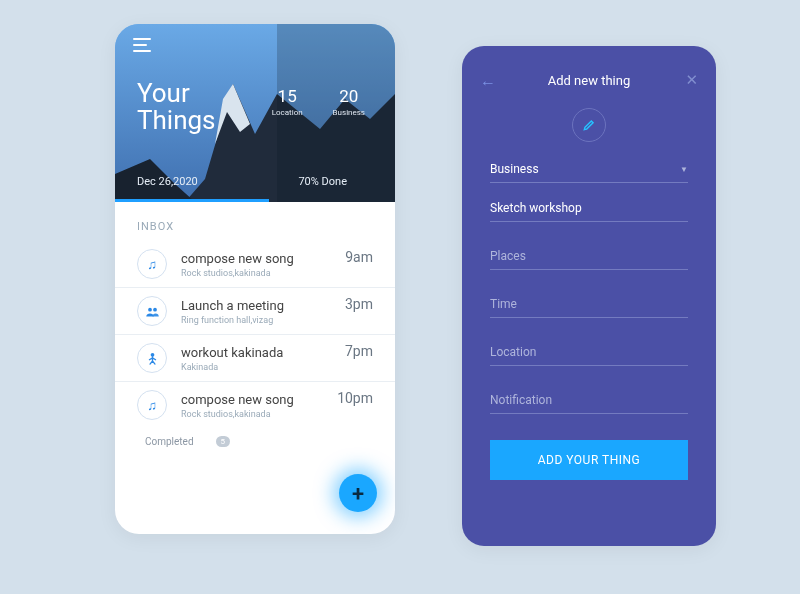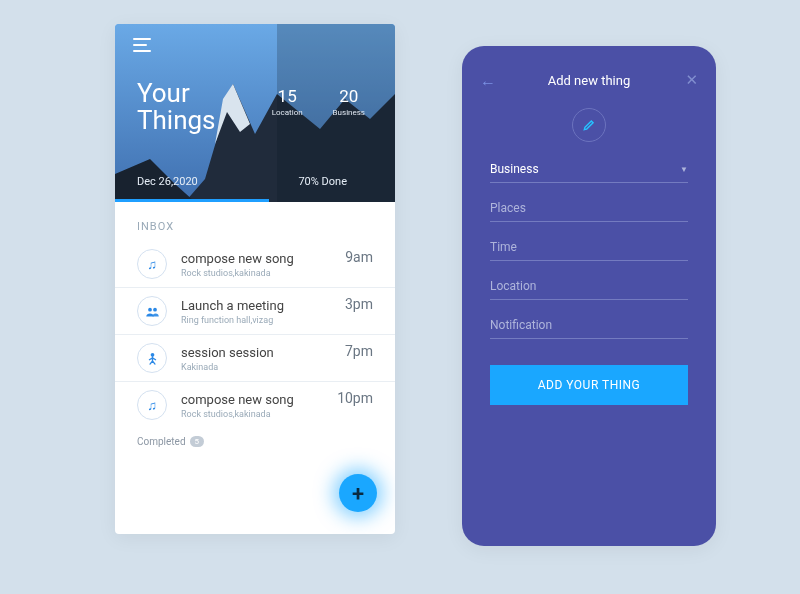--- a/index.html
+++ b/index.html
@@ -12,21 +12,21 @@
     overflow: hidden;
   }
 
   
   .phone-left {
     position: absolute;
     left: 115px;
     top: 24px;
     width: 280px;
     height: 510px;
-    border-radius: 4px;
+    border-radius: 24px;
     background: #fff;
     overflow: hidden;
     box-shadow: 0 4px 20px rgba(0,0,0,0.06);
   }
   .hero {
     position: relative;
     height: 178px;
     width: 100%;
     background: linear-gradient(to bottom,#66a8e8 0%, #5a94d6 25%, #5486c4 100%);
     overflow: hidden;
@@ -67,22 +67,22 @@
     width:30px; height:30px; border-radius:50%;
     border:1px solid #d4e1f0; background:#fff;
     display:flex; align-items:center; justify-content:center;
     color:#2a88e6; font-size:13px;
   }
   .item .texts { flex:1; }
   .item .title { font-size:13px; color:#444; font-weight:400; }
   .item .sub { font-size:9px; color:#9aaab8; margin-top:2px; }
   .item .time { font-size:14px; color:#6a7683; position:absolute; right:22px; top:8px;}
   .completed {
-    padding: 8px 22px; font-size:10px; color:#8c97a4;
-    display:flex; align-items:flex-end; gap:4px;
+    padding: 8px 30px; font-size:10px; color:#8c97a4;
+    display:flex; align-items:flex-end; gap:22px;
   }
   .completed .badge {
     background:#c3ccd6; color:#fff; font-size:8px; border-radius:8px; padding:1px 5px;
   }
   .fab {
     position:absolute; right:18px; bottom:22px;
     width:38px; height:38px; border-radius:50%;
     background:#1aa7ff; color:#0a2a40;
     display:flex; align-items:center; justify-content:center;
     font-size:22px; font-weight:600; cursor:pointer;
@@ -106,21 +106,21 @@
   .pr-back { position:absolute; left:18px; color:#7b91e4; font-size:16px; cursor:pointer;}
   .pr-close{ position:absolute; right:18px; color:#818ecf; font-size:15px; cursor:pointer;}
   .pr-title{ font-size:13px; color:#fff; }
   .pr-editcircle{
     margin: 8px auto 20px; width:34px; height:34px; border-radius:50%;
     border:1px solid #6c73be; display:flex; align-items:center; justify-content:center;
     color:#25c2ff; font-size:14px;
   }
   .field { margin: 0 28px 18px; border-bottom:1px solid #747bc0; padding-bottom:6px; position:relative;}
   .field .val { font-size:12px; color:#fff; }
-  .field .ph  { font-size:12px; color:#aeb4db; }
+  .field .ph  { font-size:12px; color:#aeb4db;margin-top:27px; }
   .field .caret { position:absolute; right:0; bottom:8px; color:#aeb4db; font-size:8px; }
   .add-btn {
     margin: 26px 28px 0; background:#1aa7ff; color:#fff;
     text-align:center; font-size:12px; letter-spacing:0.5px;
     padding:13px 4px; cursor:pointer;
   }
 
   svg { display:block; }
 </style>
 </head>
@@ -205,21 +205,21 @@
     </div>
 
     <div class="item">
       <div class="icon">
         <svg width="15" height="15" viewBox="0 0 24 24" fill="#2a88e6">
             <circle cx="12" cy="6" r="3"></circle>
             <path d="M12 9v7M12 11l-5 3M12 11l5 3M12 16l-4 5M12 16l4 5" stroke="#2a88e6" stroke-width="2" fill="none" stroke-linecap="round"></path>
           </svg>
       </div>
       <div class="texts">
-        <div class="title">session  session</div>
+        <div class="title">workout  kakinada</div>
         <div class="sub">Kakinada</div>
       </div>
       <div class="time">7pm</div>
     </div>
 
     <div class="item">
       <div class="icon">♫</div>
       <div class="texts">
         <div class="title">compose new song</div>
         <div class="sub">Rock studios,kakinada</div>
@@ -249,20 +249,23 @@
     <svg width="14" height="14" viewBox="0 0 24 24" fill="none" stroke="#25c2ff" stroke-width="2.5" stroke-linecap="round">
         <path d="M4 20l4-1 11-11-3-3L5 16l-1 4z"></path>
       </svg>
   </div>
 
   <div class="field">
     <div class="val">Business</div>
     <div class="caret">▼</div>
   </div>
 
+  <div class="field">
+    <div class="val">Sketch workshop</div>
+  </div>
 
   <div class="field">
     <div class="ph">Places</div>
   </div>
 
   <div class="field">
     <div class="ph">Time</div>
   </div>
 
   <div class="field">

